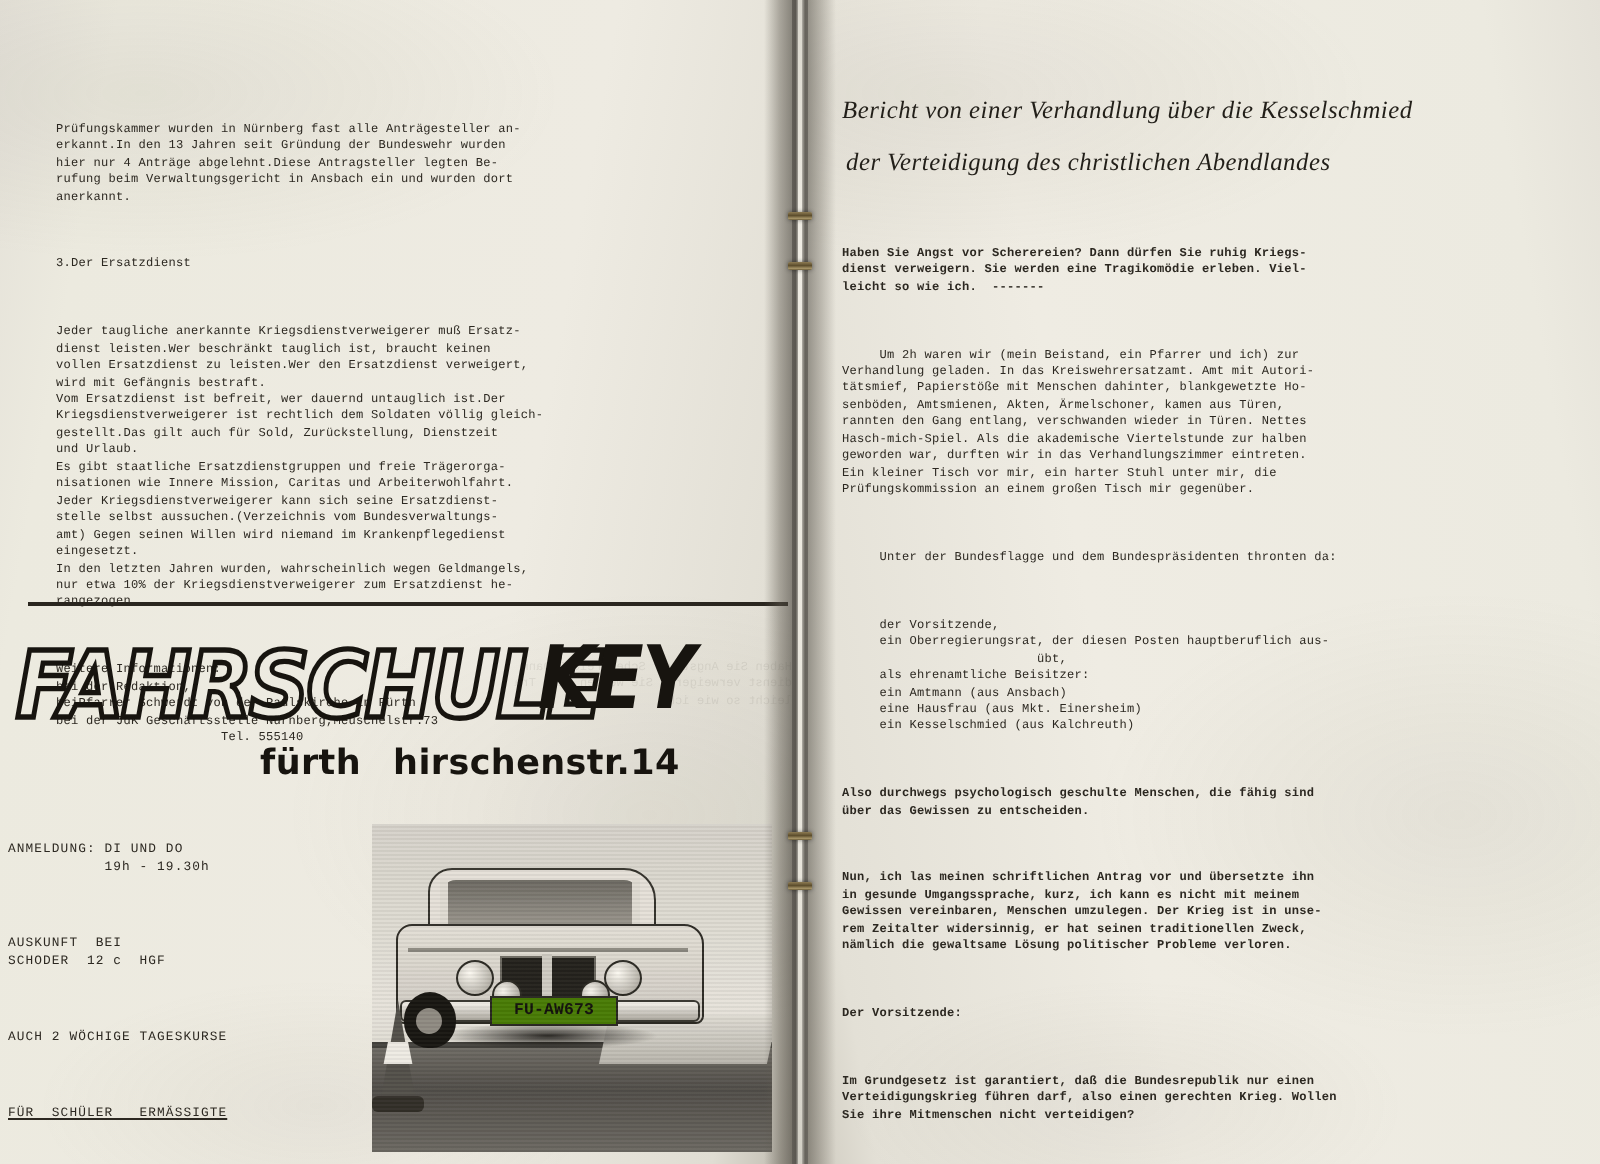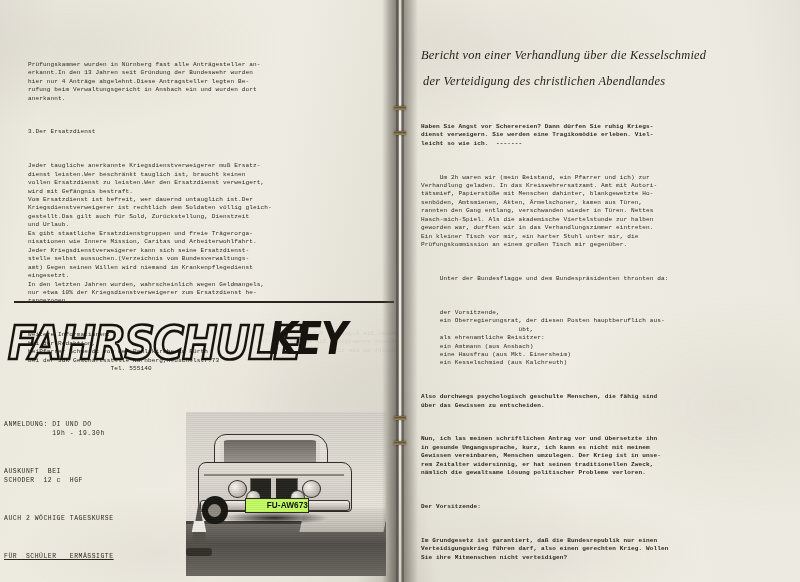--- a/index.html
+++ b/index.html
@@ -132,23 +132,23 @@
   .car .grille:before{content:"";position:absolute;left:20px;top:-2px;width:5px;height:24px;background:#c9c5bd;}
   .car .hl{position:absolute;top:46px;width:17px;height:16px;border-radius:50%;
     background:radial-gradient(circle at 35% 35%,#f2efe8,#9c988f);border:1.6px solid #33312b;}
   .car .hl.l{left:30px;} .car .hl.r{left:104px;}
   .car .fog{position:absolute;top:56px;width:13px;height:13px;border-radius:50%;
     background:radial-gradient(circle at 35% 35%,#efece5,#8e8a82);border:1.5px solid #33312b;}
   .car .fog.l{left:48px;} .car .fog.r{left:92px;}
   .car .bumper{position:absolute;left:2px;top:66px;width:148px;height:9px;
     background:linear-gradient(180deg,#edeae3,#a9a59d);border:1.4px solid #3a3832;border-radius:3px;}
   .car .plate{position:absolute;left:47px;top:64px;width:62px;height:13px;
-    background:#bef264;border:1.4px solid #2e2c27;
-    font-family:Liberation Sans, sans-serif;font-weight:bold;font-size:8.2px;
-    color:#1b1915;text-align:right;line-height:13px;letter-spacing:.1px;}
+    background:#4d7c0f;border:1.4px solid #2e2c27;
+    font-family:Liberation Mono, monospace;font-weight:bold;font-size:8.2px;
+    color:#1b1915;text-align:center;line-height:13px;letter-spacing:.1px;}
   .car .shadow{position:absolute;left:0;top:76px;width:152px;height:16px;
     background:radial-gradient(ellipse 76px 9px at 50% 50%,rgba(20,18,15,.85),rgba(20,18,15,0) 72%);}
   .car .wheel{position:absolute;top:62px;width:26px;height:28px;border-radius:50% 50% 46% 46%;
     background:#201e1a;}
   .car .wheel.l{left:4px;}
   .car .hub{position:absolute;left:6px;top:8px;width:13px;height:13px;border-radius:50%;background:#8e8a82;}
 
   .cone{position:absolute;left:0px;bottom:16px;width:26px;height:62px;}
   .cone .c{position:absolute;left:4px;bottom:8px;width:0;height:0;
     border-left:9px solid transparent;border-right:9px solid transparent;border-bottom:52px solid #57544e;}
@@ -203,20 +203,23 @@
 
     <div class="rule"></div>
 
     <div class="ad">
 
       <div class="ad-title">
         <div class="fahrschule">FAHRSCHULE</div>
         <div class="key">KEY</div>
       </div>
 
+      <div class="ad-sub">
+        <span>fürth</span><span class="sp"></span><span>hirschenstr.14</span>
+      </div>
 
       <div class="ad-details">
         <div class="row">ANMELDUNG: DI UND DO
            19h - 19.30h</div>
         <div class="row">AUSKUNFT  BEI
 SCHODER  12 c  HGF</div>
         <div class="row">AUCH 2 WÖCHIGE TAGESKURSE</div>
         <div class="row u">FÜR  SCHÜLER   ERMÄSSIGTE</div>
         
       </div>

